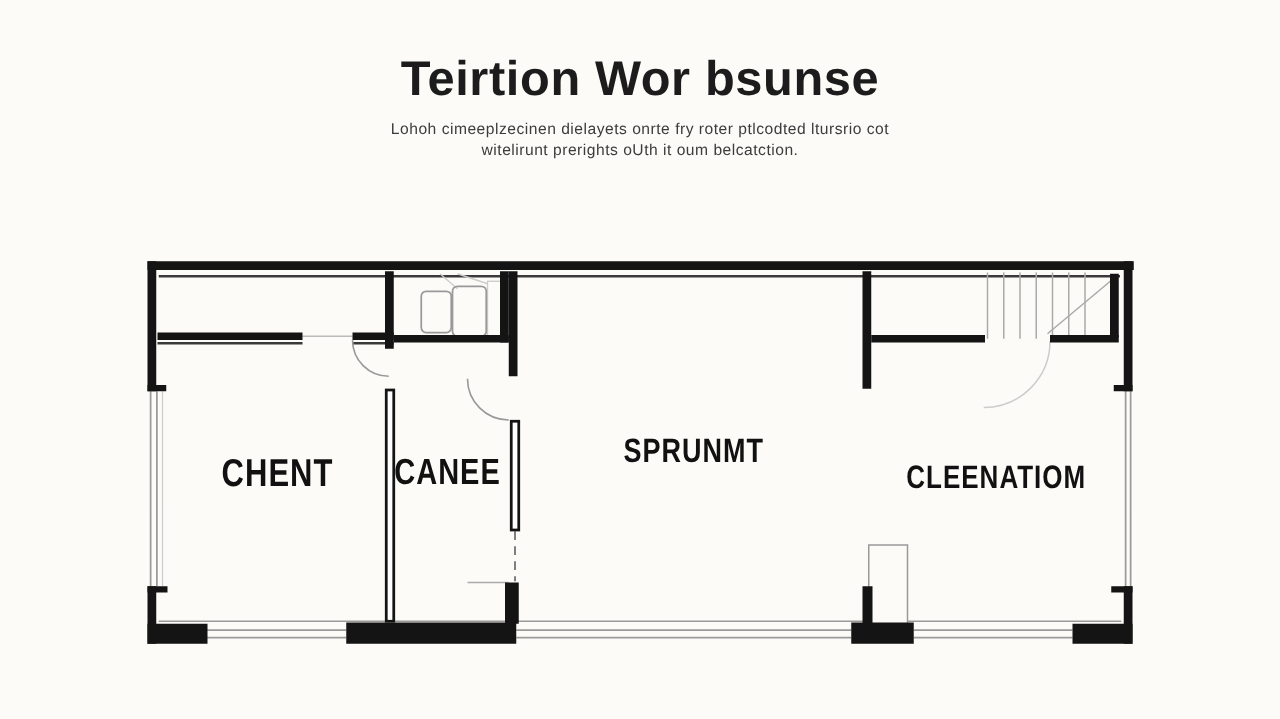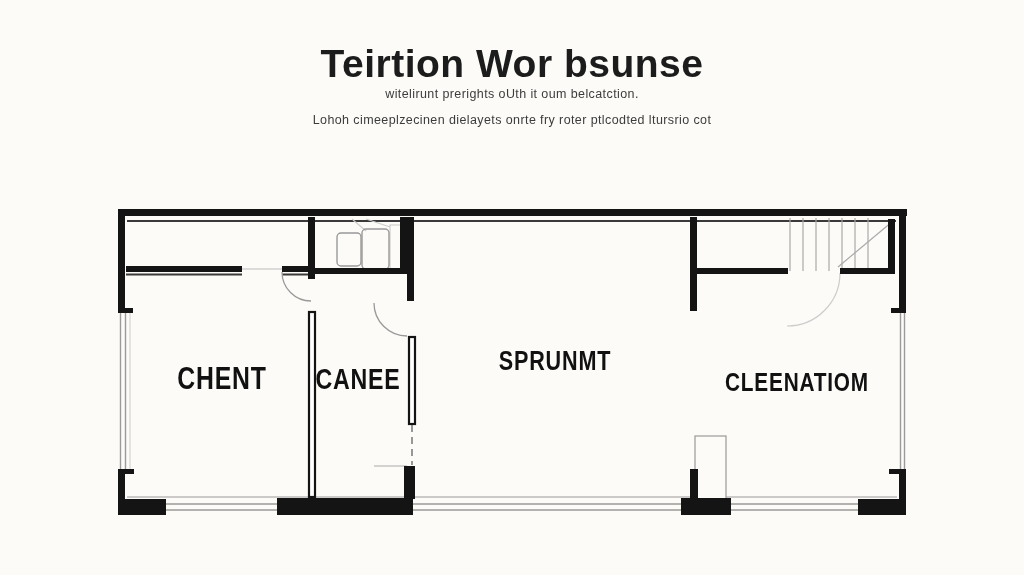--- a/index.html
+++ b/index.html
@@ -44,22 +44,22 @@
   .lbl-sprunmt{left:555px;top:340px;font-size:27px;}
   .lbl-cleenatiom{left:797px;top:361px;font-size:26px;}
 </style>
 </head>
 <body>
 
 <div class="page">
 
   <header>
     <h1 class="title">Teirtion Wor bsunse</h1>
+    <p class="sub first">Lohoh cimeeplzecinen dielayets onrte fry roter ptlcodted ltursrio cot</p>
     <p class="sub">witelirunt prerights oUth it oum belcatction.</p>
-    <p class="sub first">Lohoh cimeeplzecinen dielayets onrte fry roter ptlcodted ltursrio cot</p>
   </header>
 
   <div class="plan">
     <svg width="1024" height="575" viewBox="0 0 1024 575">
 
       <g stroke="#3a3a3a" stroke-width="2" fill="none">
         <line x1="127" y1="200" x2="896" y2="200"></line>
         <line x1="126" y1="253.5" x2="242" y2="253.5"></line>
         <line x1="282" y1="253.5" x2="315" y2="253.5"></line>
       </g>

